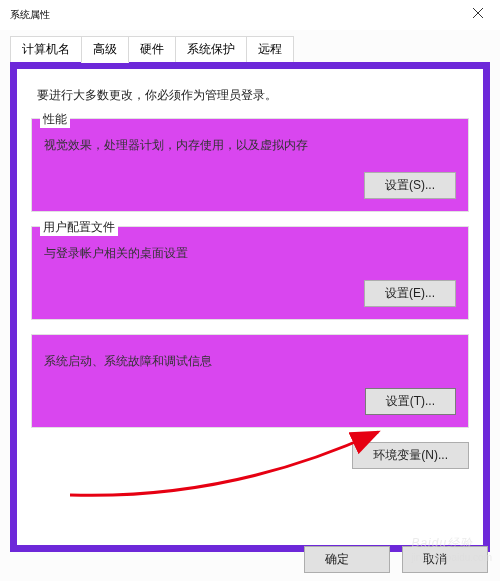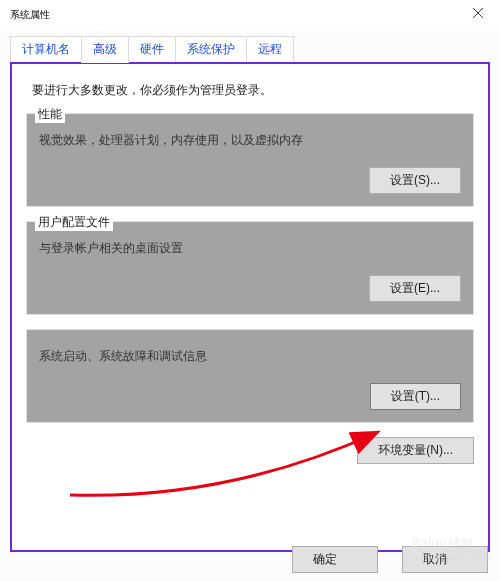--- a/index.html
+++ b/index.html
@@ -41,48 +41,48 @@
       display: flex;
       margin: 6px 10px 0 10px;
       position: relative;
     }
     .tab {
       padding: 4px 11px;
       border: 1px solid #d9d9d9;
       background: #fff;
       margin-right: -1px;
       cursor: pointer;
-      color: #1d4ed8;
+      color: #000000;
       position: relative;
     }
     .tab.active {
       background: #fff;
       border-bottom: 1px solid #fff;
       z-index: 2;
     }
     .tab-panel {
       margin: 0 10px;
-      border: 2px solid #6d28d9;
+      border: 7px solid #6d28d9;
       background: #fff;
       padding: 18px 14px 14px 14px;
       margin-top: -1px;
       position: relative;
       height: 490px;
     }
     .panel-desc {
       color: #222;
       margin-bottom: 14px;
       padding-left: 6px;
     }
     .group {
       border: 1px solid #e1e1e1;
       padding: 10px 12px 12px 12px;
       margin-bottom: 14px;
       position: relative;
-      background: #a3a3a3;
+      background: #d946ef;
     }
     .group-title {
       position: absolute;
       top: -8px;
       left: 8px;
       background: #fff;
       padding: 0 3px;
       color: #222;
     }
     .group-desc {
@@ -108,21 +108,21 @@
       justify-content: flex-end;
       margin-top: 4px;
       padding-right: 0;
     }
     .env-row .btn { min-width: 110px; }
     .bottom-row {
       position: absolute;
       bottom: 8px;
       right: 12px;
       display: flex;
-      gap: 24px;
+      gap: 12px;
     }
     .bottom-row .btn {
       min-width: 86px;
     }
     .bottom-row .btn.disabled {
       color: #a0a0a0;
     }
     .arrow-overlay {
       position: absolute;
       pointer-events: none;

